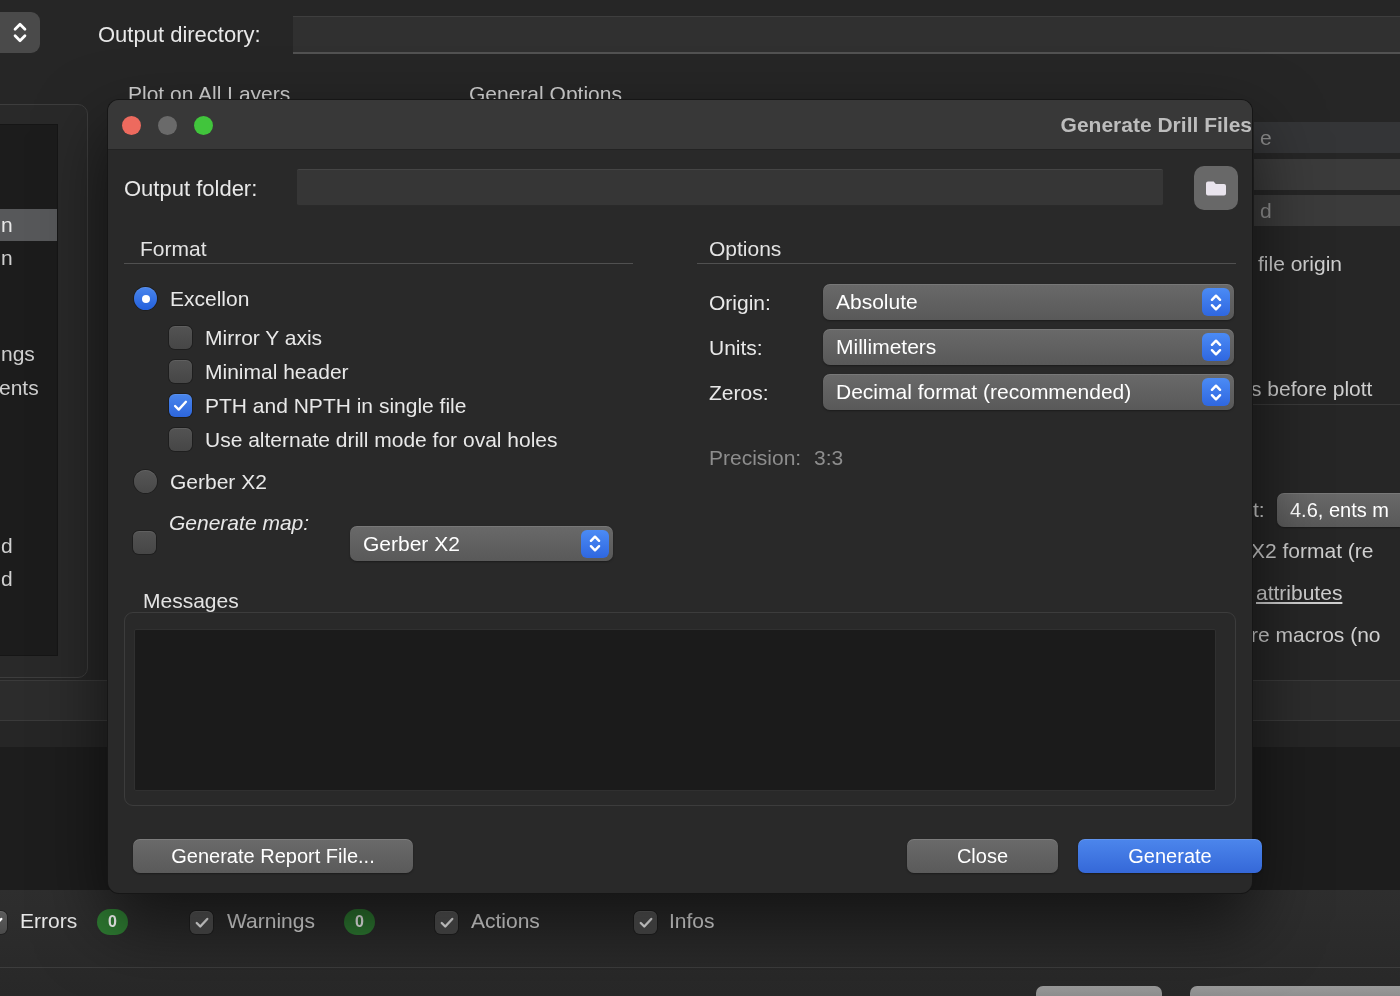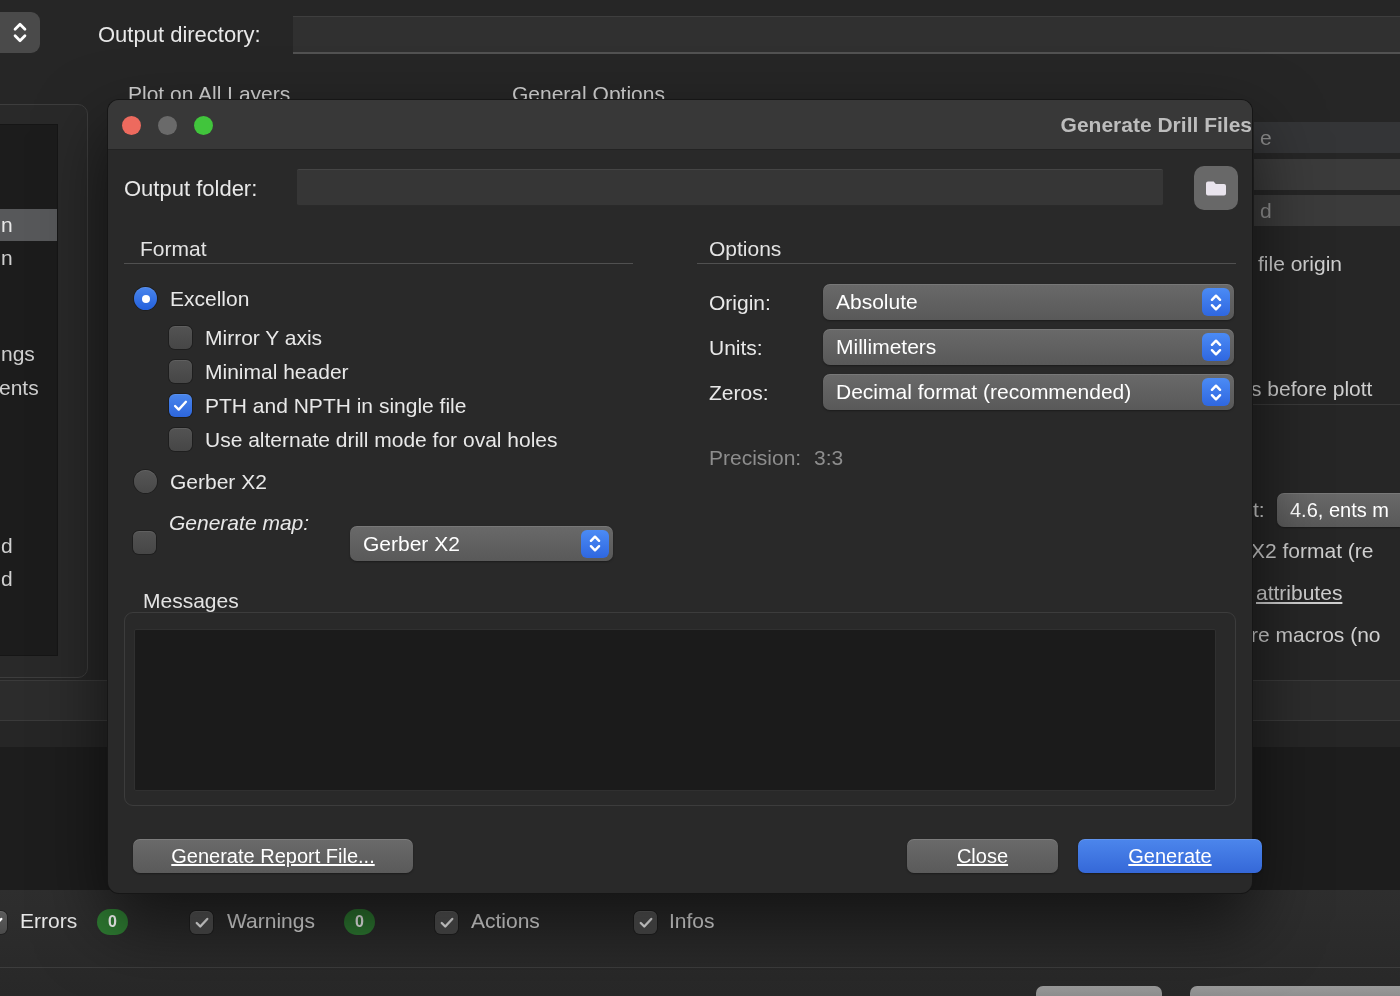--- a/index.html
+++ b/index.html
@@ -30,21 +30,21 @@
               box-shadow:0 1px 2px rgba(0,0,0,.35), inset 0 1px 0 rgba(255,255,255,.10);
               display:flex; align-items:center; }
   .dd-val { color:#ffffff; font-size:21px; padding-left:13px; flex:1; white-space:nowrap; overflow:hidden; }
   .dd-stepper { width:28px; height:28px; margin-right:4px; border-radius:6px; flex:none;
                 background:linear-gradient(#4b8bf5,#2f67e0);
                 display:flex; align-items:center; justify-content:center; }
 
   .btn { border-radius:7px; color:#fff; font-size:20px;
          display:flex; align-items:center; justify-content:center; white-space:nowrap;
          background:linear-gradient(#6a6a6a,#5a5a5a);
-         box-shadow:0 1px 2px rgba(0,0,0,.35), inset 0 1px 0 rgba(255,255,255,.12);text-decoration:underline; }
+         box-shadow:0 1px 2px rgba(0,0,0,.35), inset 0 1px 0 rgba(255,255,255,.12); }
   .btn.primary { background:linear-gradient(#4c86ec,#3568d8); }
 
   .badge { background:#2f7d33; border-radius:13px; color:#fff; font-size:16px; font-weight:700;
            display:flex; align-items:center; justify-content:center; }
 
   .sep { height:1px; background:#505050; }
   .hline { height:1px; background:#3a3a3a; }
 
   
   #dialog { left:108px; top:100px; width:1144px; height:793px; background:#292929;
@@ -64,21 +64,21 @@
       <path d="M2 5 L5 2 L8 5" stroke="#fff" stroke-width="1.7" fill="none" stroke-linecap="round" stroke-linejoin="round"></path>
       <path d="M2 9 L5 12 L8 9" stroke="#fff" stroke-width="1.7" fill="none" stroke-linecap="round" stroke-linejoin="round"></path>
     </svg>
   </div>
 
   <div class="abs lbl" style="left:98px; top:23px; font-size:22px;">Output directory:</div>
   <div class="abs" style="left:293px; top:16px; width:1107px; height:38px; background:#303030;
               border-top:1px solid #3e3e3e; border-bottom:2px solid #525252;"></div>
 
   <div class="abs frag" style="left:128px; top:82px;">Plot on All Layers</div>
-  <div class="abs frag" style="left:512px; top:82px;">General Options</div>
+  <div class="abs frag" style="left:469px; top:82px;">General Options</div>
 
   <div class="abs" style="left:-22px; top:104px; width:110px; height:574px; border:1.5px solid #3d3d3d;
               border-radius:10px; background:#292929;"></div>
   <div class="abs" style="left:-22px; top:124px; width:80px; height:532px; background:#1c1c1c;
               border:1px solid #161616; overflow:hidden;">
     <div class="abs" style="left:0; top:84px; width:100%; height:32px; background:#57585a; color:#e8e8e8;
                 font-size:21px; line-height:32px; padding-left:22px;">n</div>
     <div class="abs frag" style="left:22px; top:119px; line-height:28px;">n</div>
     <div class="abs frag" style="left:22px; top:215px; line-height:28px;">ngs</div>
     <div class="abs frag" style="left:20px; top:249px; line-height:28px;">ents</div>

